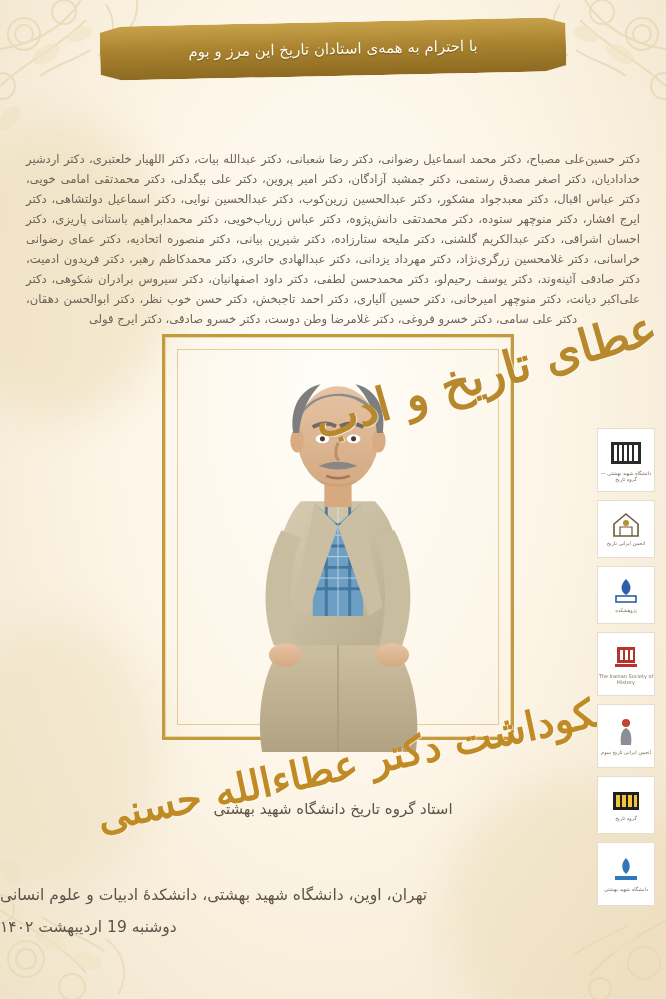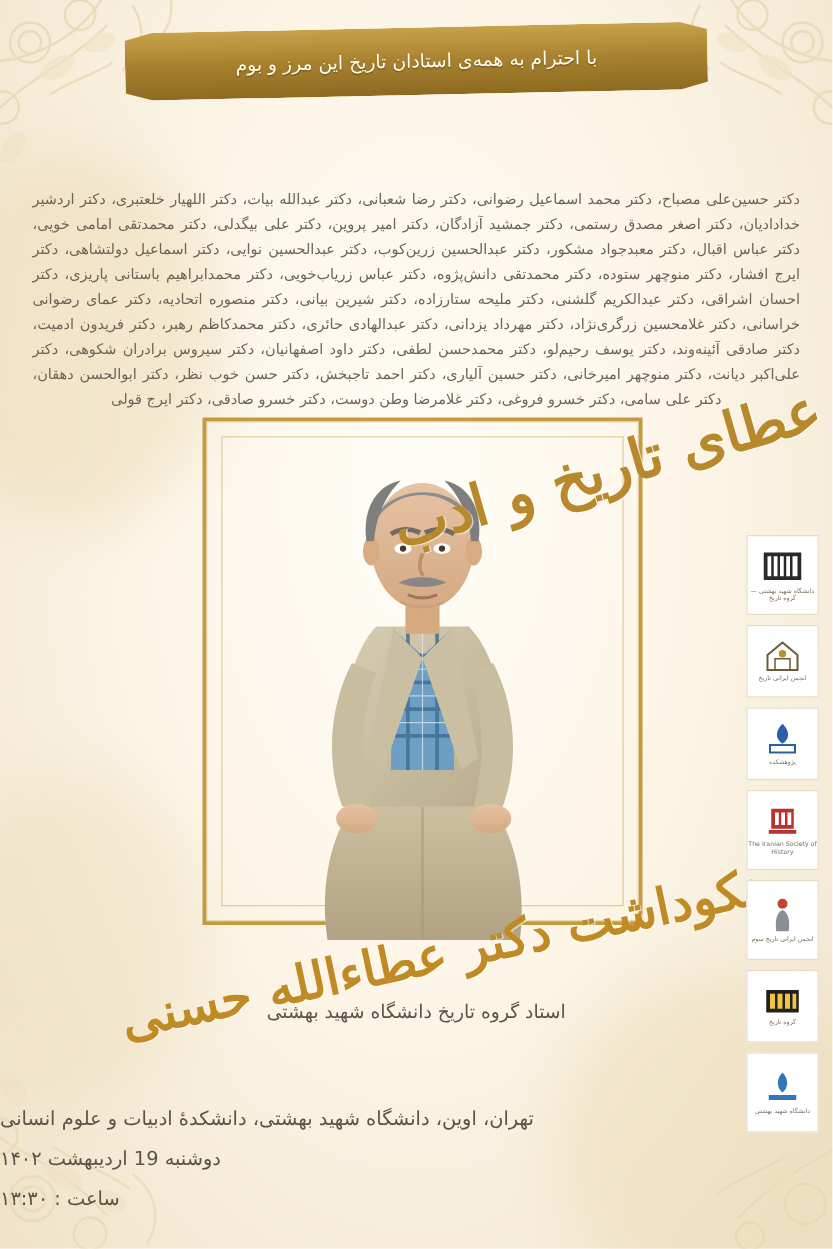--- a/index.html
+++ b/index.html
@@ -357,21 +357,20 @@
     </svg>
   </div>
 
   <div class="title-adab">عطای تاریخ و ادب</div>
   <div class="title-name">نکوداشت دکتر عطاءالله حسنی</div>
   <div class="subtitle">استاد گروه تاریخ دانشگاه شهید بهشتی</div>
 
   <div class="venue">
     <div>تهران، اوین، دانشگاه شهید بهشتی، دانشکدهٔ ادبیات و علوم انسانی</div>
     <div>دوشنبه 19 اردیبهشت ۱۴۰۲</div>
-    <div>ساعت : ۱۳:۳۰</div>
   </div>
 
   <div class="logos">
 
     <div class="logo tall">
       <div class="logo-inner">
         <svg width="34" height="30" viewBox="0 0 34 30">
           <rect x="2" y="4" width="30" height="22" fill="#2a2a2a"></rect>
           <g fill="#ffffff">
             <rect x="5" y="7" width="3" height="16"></rect>

